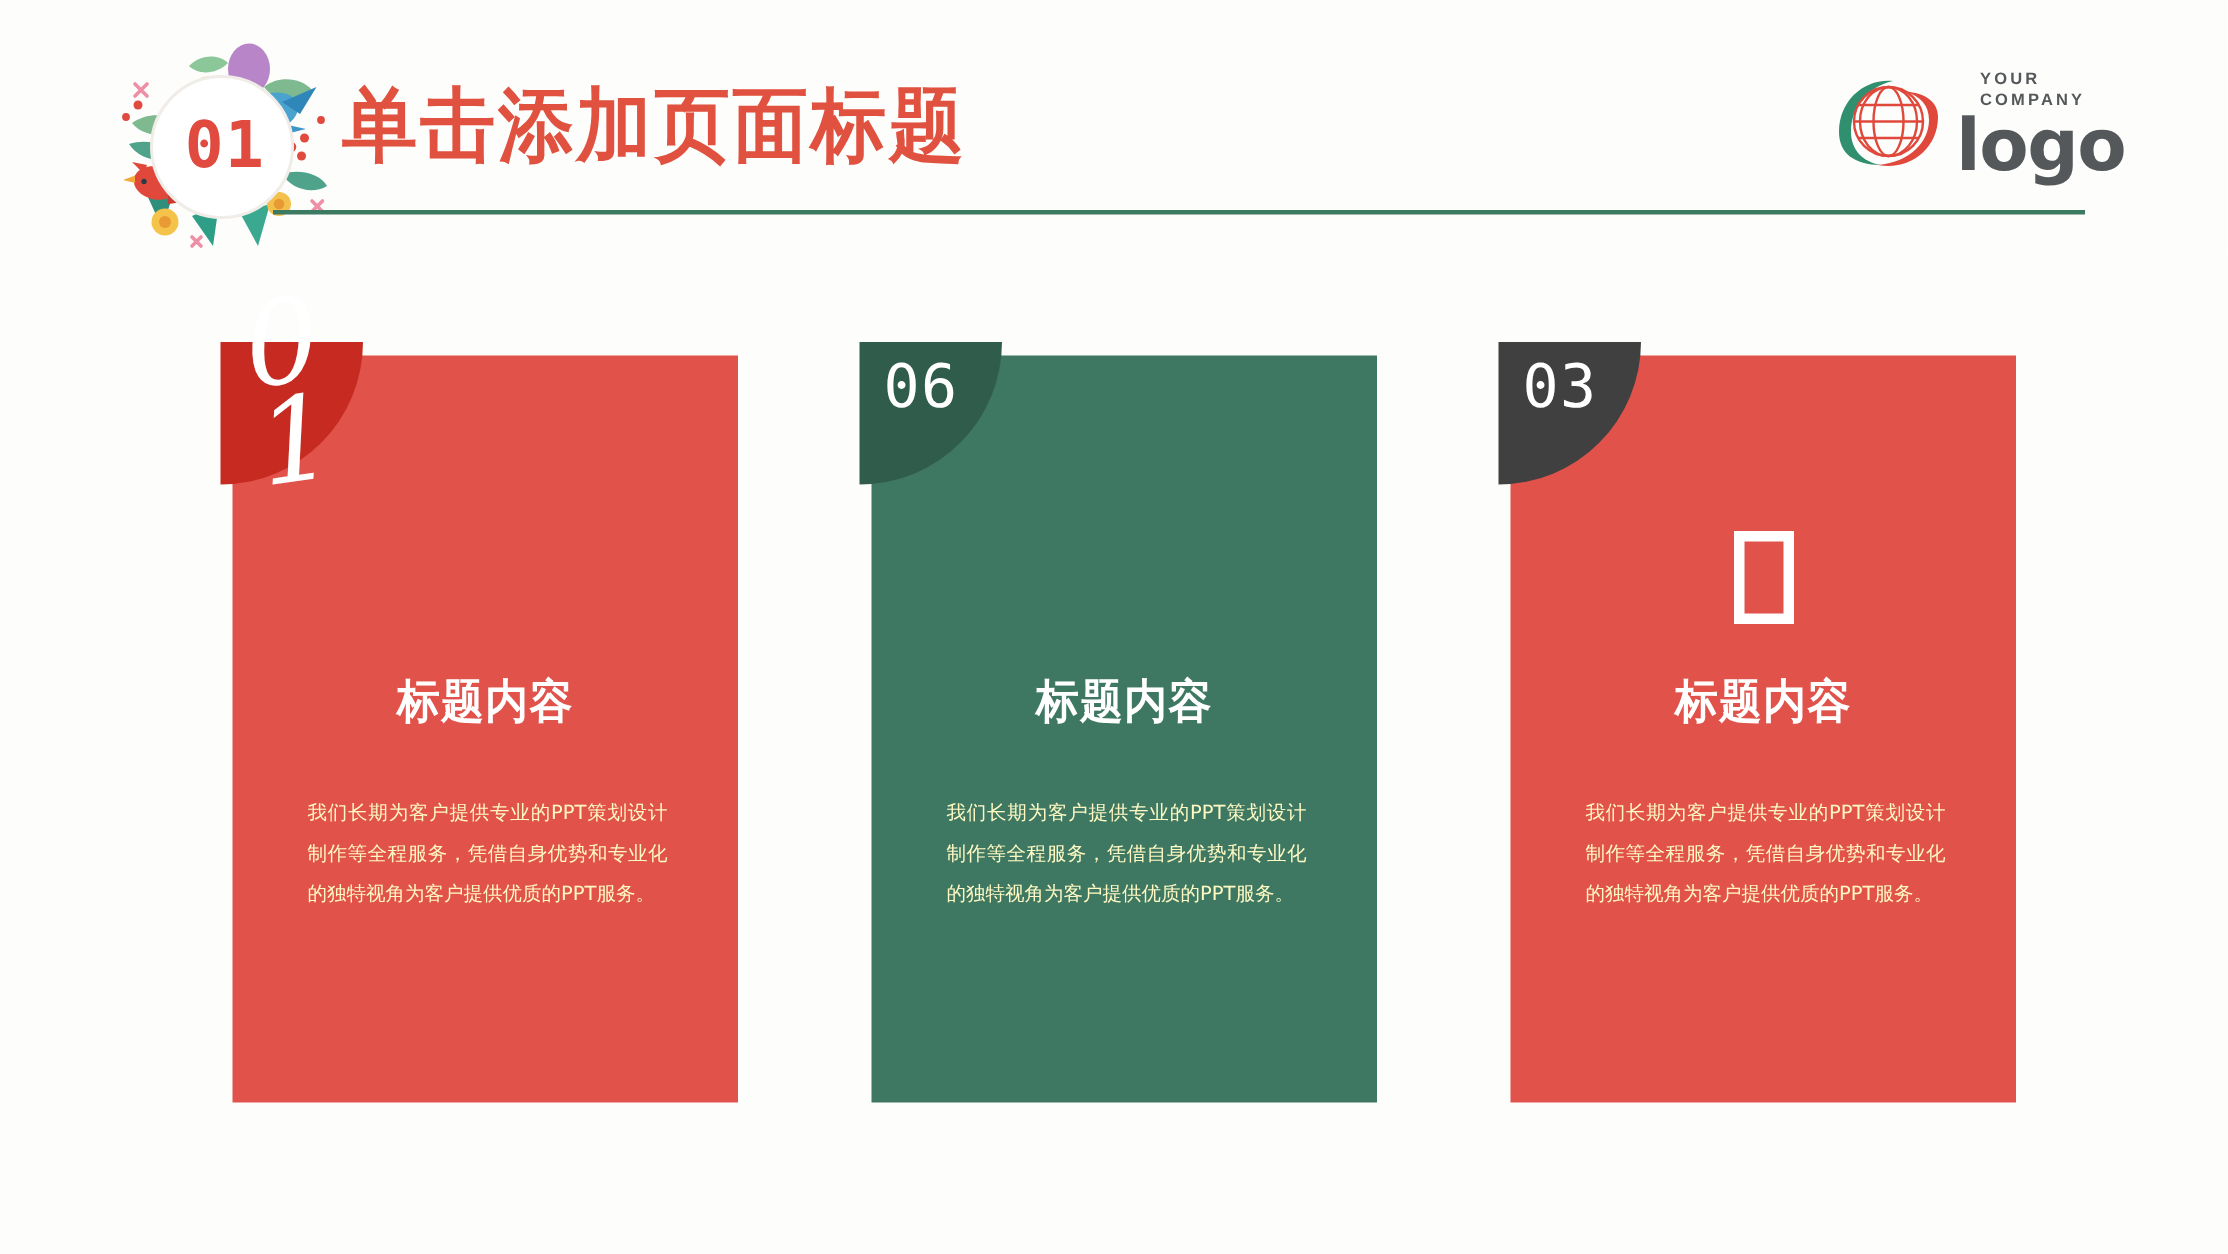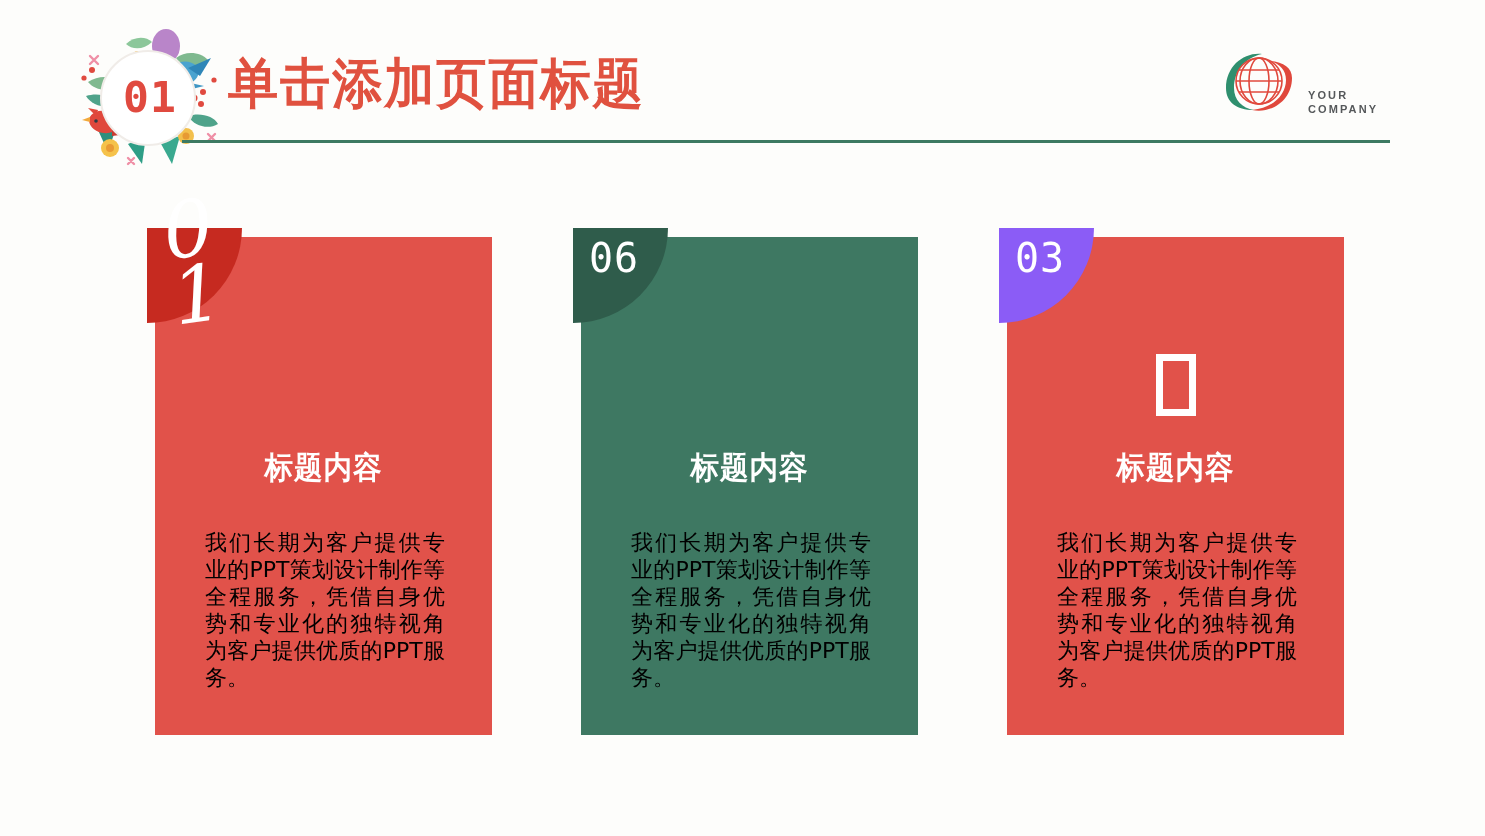--- a/index.html
+++ b/index.html
@@ -84,24 +84,23 @@
     width: 185px;
     height: 80px;
   }
   .logo-globe {
     position: absolute;
     left: 0; top: 6px;
     width: 74px; height: 68px;
   }
   .logo-text {
     position: absolute;
-    left: 70px;
+    left: 82px;
     top: 4px;
     width: 105px;
-    margin-top: 42px;
   }
   .logo-company {
     font-family: "Liberation Sans", sans-serif;
     font-size: 11px;
     font-weight: 700;
     letter-spacing: 2.1px;
     color: #55585a;
     margin-left: 16px;
     line-height: 14px;
   }
@@ -131,21 +130,21 @@
     position: absolute;
     left: -8px;
     top: -9px;
     width: 95px;
     height: 95px;
     border-bottom-right-radius: 95px;
     overflow: visible;
   }
   .badge-1 { background: #c62a20; }
   .badge-2 { background: #2f5c4b; }
-  .badge-3 { background: #8b5cf6; }
+  .badge-3 { background: #404040; }
 
   .badge-num {
     position: absolute;
     left: 16px;
     top: 8px;
     font-family: "DejaVu Sans Mono", monospace;
     font-size: 40px;
     font-weight: 400;
     color: #ffffff;
     line-height: 44px;
@@ -206,23 +205,23 @@
   .card-1 .card-title,
   .card-2 .card-title,
   .card-3 .card-title { top: 210px; }
 
   .card-body {
     position: absolute;
     left: 50px;
     top: 292px;
     width: 240px;
     font-family: "DejaVu Sans", "Liberation Sans", sans-serif;
-    font-size: 22px;
+    font-size: 13px;
     line-height: 27px;
-    color: #000000;
+    color: #fef9c3;
     text-align: justify;
     text-justify: inter-character;
     letter-spacing: 0px;
   }
 </style>
 </head>
 <body>
 
 <div id="slide">
 
@@ -304,20 +303,21 @@
           <circle cx="37" cy="33" r="23"></circle>
           <ellipse cx="37" cy="33" rx="10" ry="23"></ellipse>
           <ellipse cx="37" cy="33" rx="19" ry="23"></ellipse>
           <path d="M14 33 H60"></path>
           <path d="M17 22 H57"></path>
           <path d="M17 44 H57"></path>
         </g>
       </svg>
       <div class="logo-text">
         <div class="logo-company">YOUR COMPANY</div>
+        <div class="logo-word">logo</div>
       </div>
     </div>
   </div>
 
   <div class="card card-1">
     <div class="badge badge-1">
       <span class="badge-num script">01</span>
     </div>
     <div class="card-icon"></div>
     <div class="card-title">标题内容</div>

